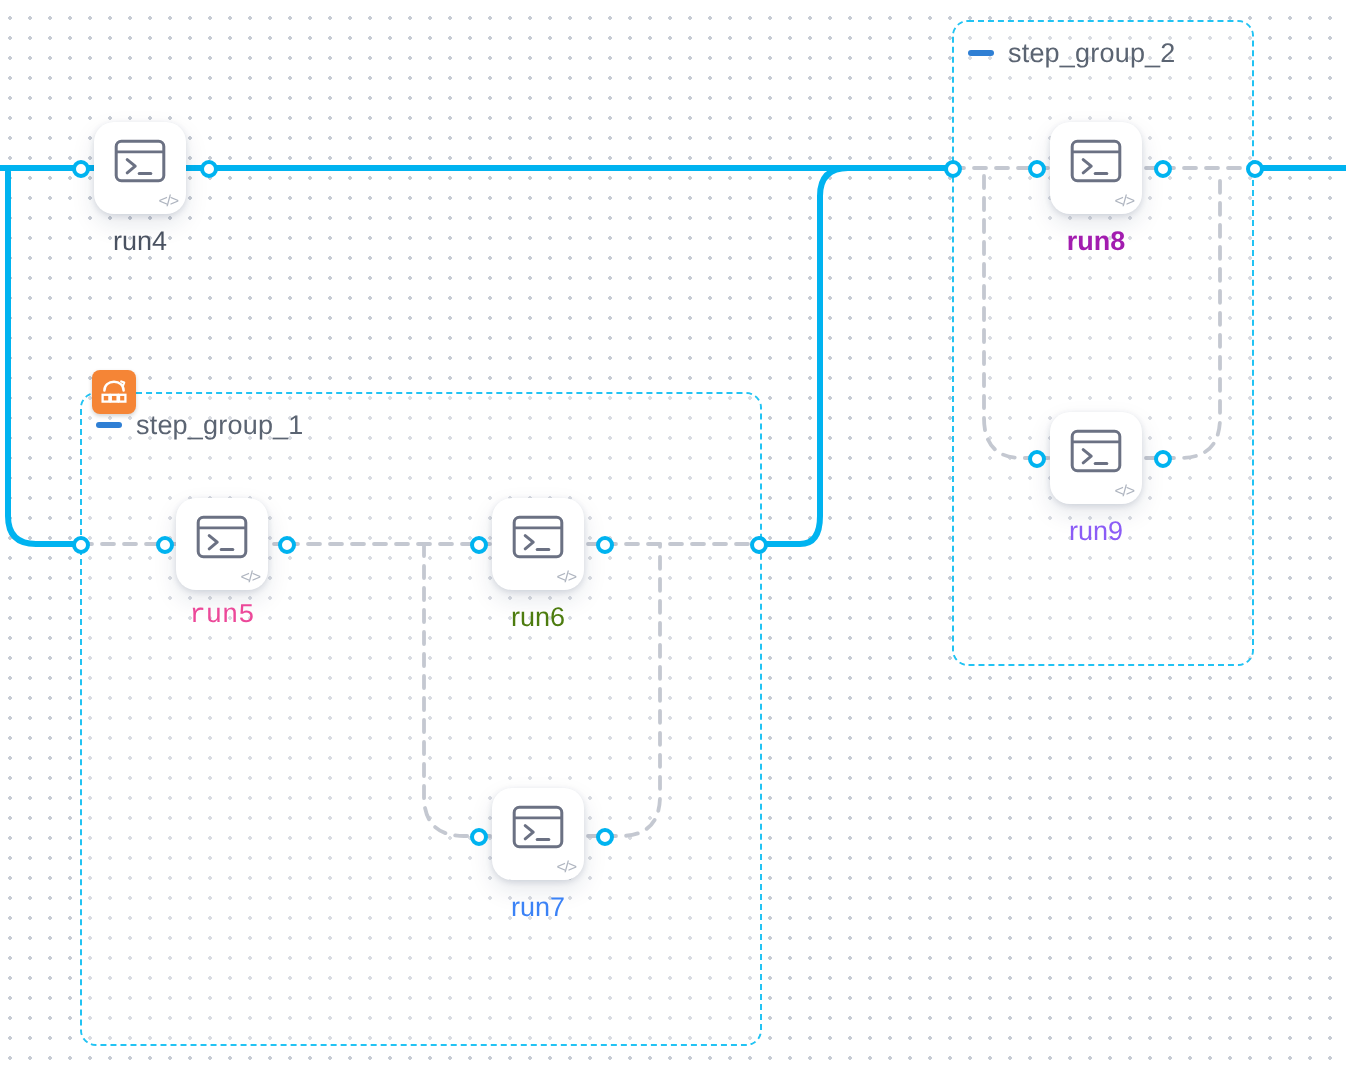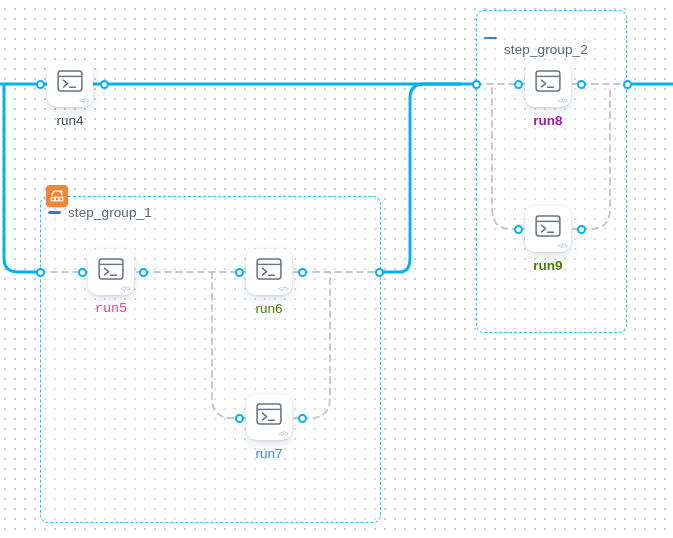--- a/index.html
+++ b/index.html
@@ -175,21 +175,21 @@
           <path d="M3.2 7.2 C3.2 4.6 5.3 2.9 8 2.9 C10.7 2.9 12.8 4.6 12.8 7.2" fill="none" stroke="#ffffff" stroke-width="1.25" stroke-linecap="round"></path>
           <path d="M11.6 2.7 L13.1 3.3 L12.5 4.8" fill="none" stroke="#ffffff" stroke-width="1.1" stroke-linecap="round" stroke-linejoin="round"></path>
           <rect x="2.3" y="9.4" width="3.4" height="3.4" fill="none" stroke="#ffffff" stroke-width="1.15"></rect>
           <rect x="6.4" y="9.4" width="3.4" height="3.4" fill="none" stroke="#ffffff" stroke-width="1.15"></rect>
           <rect x="10.5" y="9.4" width="3.2" height="3.4" fill="none" stroke="#ffffff" stroke-width="1.15"></rect>
         </svg>
       </div>
       <div class="group-box" style="left: 476px; top: 10px; width: 151px; height: 323px; border-color: rgb(34, 195, 243);"></div>
       <div class="group-header" style="left: 484px; top: 19px;">
         <span class="collapse-dash" style="background: rgb(47, 127, 212);"></span>
-        <span class="group-label" style="color: rgb(91, 100, 114); margin-top: 23px;">step_group_2</span>
+        <span class="group-label" style="color: rgb(91, 100, 114);">step_group_2</span>
       </div>
     </div>
 
   <div id="node-layer">
       <div class="node" style="left: 47px; top: 61px;">
         <span class="node-icon"><svg width="26" height="22" viewBox="0 0 26 22" aria-hidden="true">
             <rect x="1.1" y="1.1" width="23.8" height="19.8" rx="2.6" fill="#ffffff" stroke="#6b7183" stroke-width="1.5"></rect>
             <path d="M1.1 6.4 H24.9" stroke="#6b7183" stroke-width="1.4"></path>
             <path d="M6.6 10.3 L10.6 13.6 L6.6 16.9" fill="none" stroke="#6b7183" stroke-width="1.5" stroke-linecap="round" stroke-linejoin="round"></path>
             <path d="M12.6 17.2 H18.4" stroke="#6b7183" stroke-width="1.5" stroke-linecap="round"></path>
@@ -238,21 +238,21 @@
         <span class="node-label" style="color: #a21caf; font-weight: bold;">run8</span>
       </div>
       <div class="node" style="left: 525px; top: 206px;">
         <span class="node-icon"><svg width="26" height="22" viewBox="0 0 26 22" aria-hidden="true">
             <rect x="1.1" y="1.1" width="23.8" height="19.8" rx="2.6" fill="#ffffff" stroke="#6b7183" stroke-width="1.5"></rect>
             <path d="M1.1 6.4 H24.9" stroke="#6b7183" stroke-width="1.4"></path>
             <path d="M6.6 10.3 L10.6 13.6 L6.6 16.9" fill="none" stroke="#6b7183" stroke-width="1.5" stroke-linecap="round" stroke-linejoin="round"></path>
             <path d="M12.6 17.2 H18.4" stroke="#6b7183" stroke-width="1.5" stroke-linecap="round"></path>
           </svg></span>
         <span class="node-code-glyph">&lt;/&gt;</span>
-        <span class="node-label" style="color: #4d7c0f; font-weight: bold;">run9</span>
+        <span class="node-label" style="color: #8b5cf6;">run9</span>
       </div>
     </div>
 
   <div id="port-layer">
       <div class="port" style="left: 40px; top: 84px; border-color: rgb(0, 179, 240);"></div>
       <div class="port" style="left: 104px; top: 84px; border-color: rgb(0, 179, 240);"></div>
       <div class="port" style="left: 40px; top: 272px; border-color: rgb(0, 179, 240);"></div>
       <div class="port" style="left: 82px; top: 272px; border-color: rgb(0, 179, 240);"></div>
       <div class="port" style="left: 143px; top: 272px; border-color: rgb(0, 179, 240);"></div>
       <div class="port" style="left: 239px; top: 272px; border-color: rgb(0, 179, 240);"></div>

